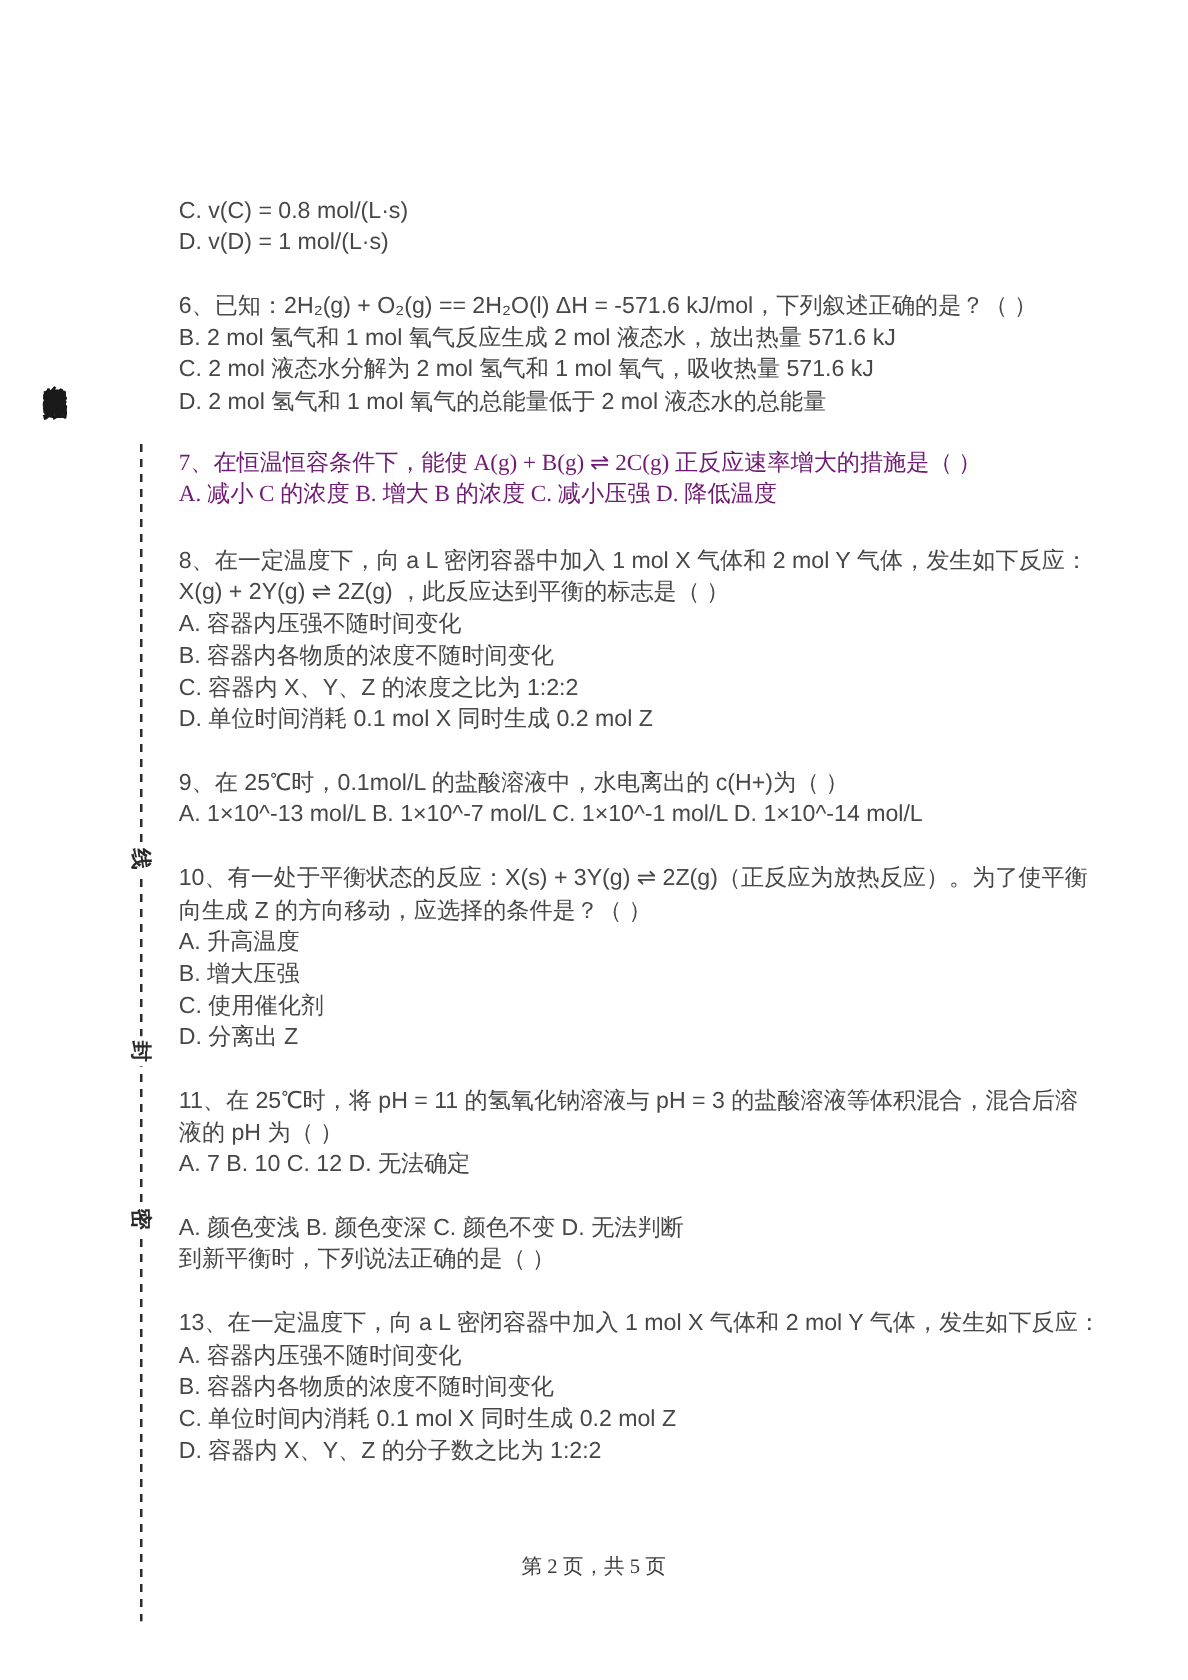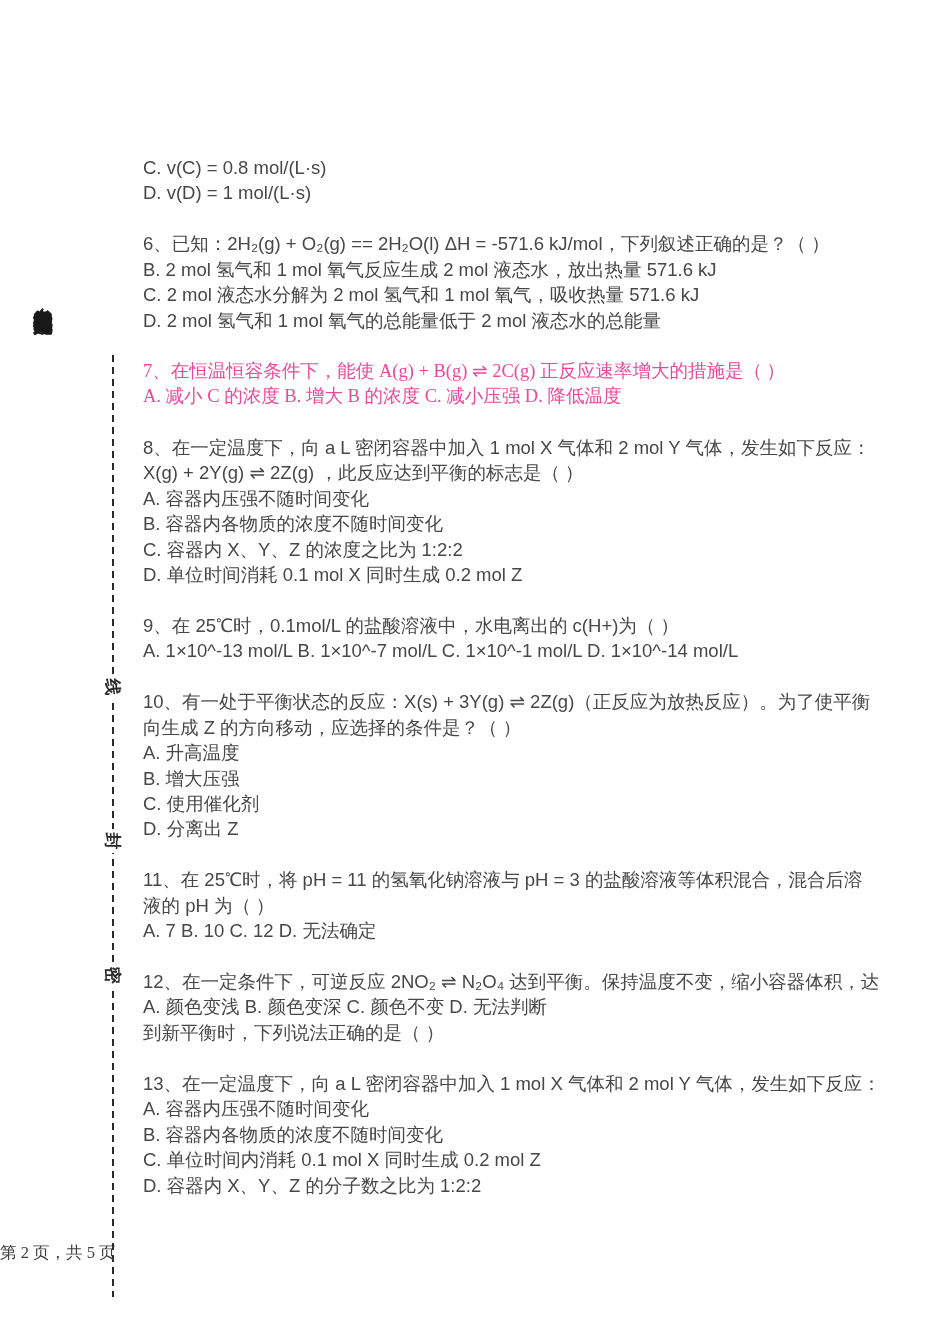--- a/index.html
+++ b/index.html
@@ -69,29 +69,29 @@
   }
   .block { margin: 0 0 25.45px 0; }
   .line {
     height: 25.45px;
     line-height: 25.45px;
     white-space: nowrap;
     overflow: visible;
   }
   .serif-block .line {
     font-family: "Liberation Serif", serif;
-    color: #ec4899;
+    color: #701a75;
   }
   
   .footer {
     position: absolute;
     top: 1241px;
     left: 0;
     width: 100%;
-    text-align: left;
+    text-align: center;
     font-family: "Liberation Serif", serif;
     font-size: 16.5px;
     line-height: 24px;
     color: #3d3d3d;
   }
 </style>
 </head>
 <body>
 
 <div class="page">
@@ -145,21 +145,20 @@
       <div class="line">D. 分离出 Z</div>
     </div>
 
     <div class="block">
       <div class="line">11、在 25℃时，将 pH = 11 的氢氧化钠溶液与 pH = 3 的盐酸溶液等体积混合，混合后溶</div>
       <div class="line">液的 pH 为（ ）</div>
       <div class="line">A. 7 B. 10 C. 12 D. 无法确定</div>
     </div>
 
     <div class="block">
-      <div class="line">12、在一定条件下，可逆反应 2NO₂ ⇌ N₂O₄ 达到平衡。保持温度不变，缩小容器体积，达</div>
       <div class="line">A. 颜色变浅 B. 颜色变深 C. 颜色不变 D. 无法判断</div>
       <div class="line">到新平衡时，下列说法正确的是（ ）</div>
     </div>
 
     <div class="block">
       <div class="line">13、在一定温度下，向 a L 密闭容器中加入 1 mol X 气体和 2 mol Y 气体，发生如下反应：</div>
       <div class="line">A. 容器内压强不随时间变化</div>
       <div class="line">B. 容器内各物质的浓度不随时间变化</div>
       <div class="line">C. 单位时间内消耗 0.1 mol X 同时生成 0.2 mol Z</div>
       <div class="line">D. 容器内 X、Y、Z 的分子数之比为 1:2:2</div>

